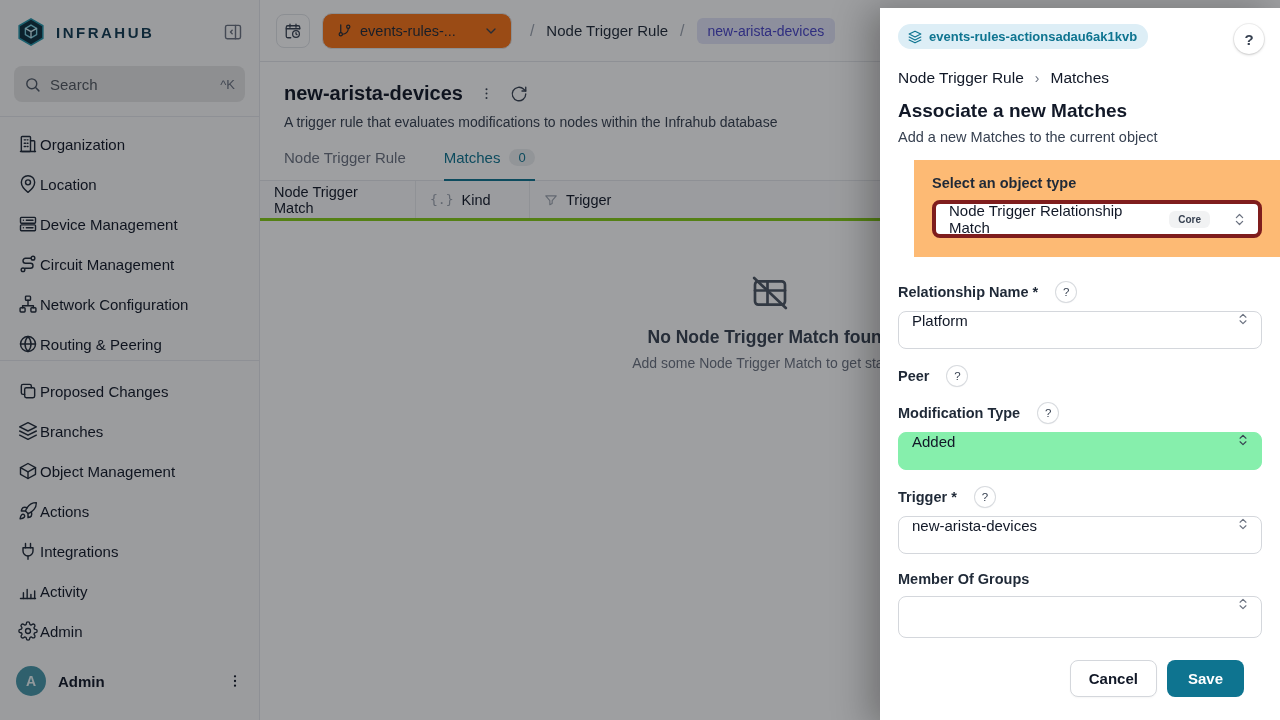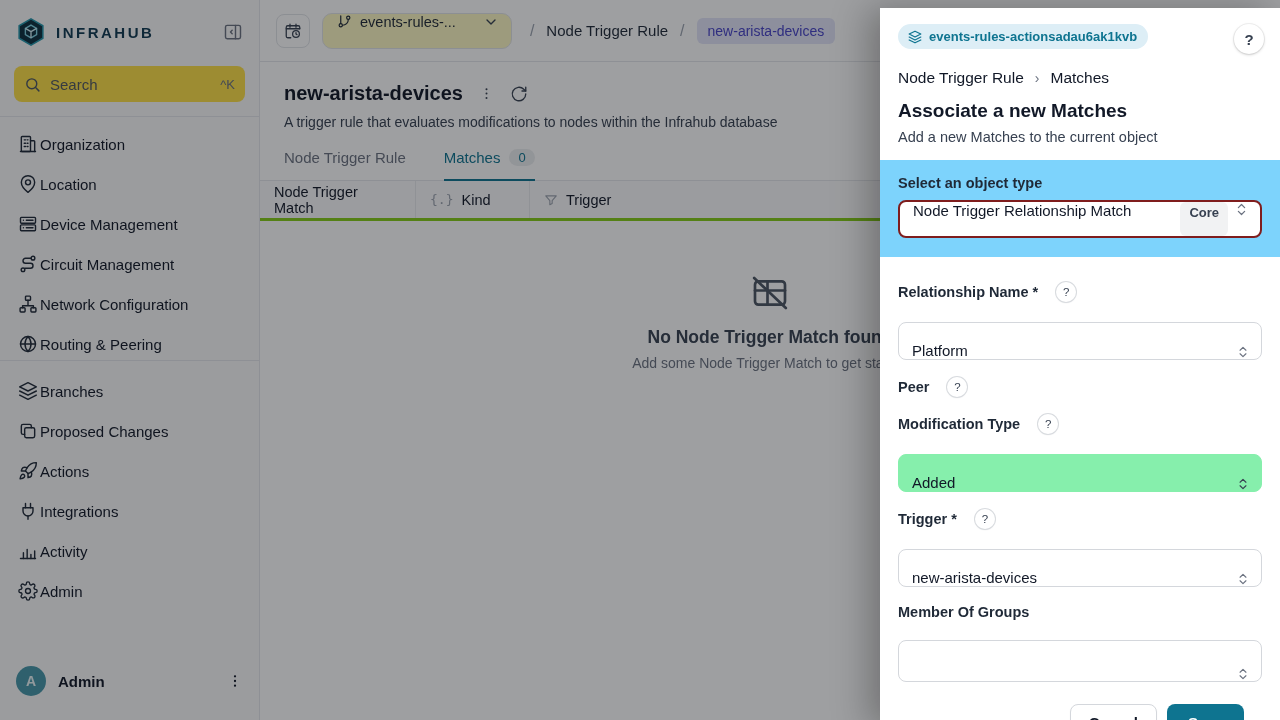--- a/index.html
+++ b/index.html
@@ -7,39 +7,39 @@
   body { font-family:"Liberation Sans", sans-serif; background:#fff; position:relative; color:#111827; }
   svg { display:block; }
 
   .app { display:flex; width:1280px; height:560px; }
 
   
   .sidebar { width:260px; min-width:260px; height:720px; background:#fafafa; border-right:1px solid #e5e7eb; display:flex; flex-direction:column; }
   .side-header { height:64px; display:flex; align-items:center; padding:0 16px; gap:10px; }
   .brand-text { font-size:15px; font-weight:800; letter-spacing:2.5px; color:#103951; flex:1; }
   .collapse-btn { color:#6b7280; cursor:pointer; }
-  .search-box { height:36px; margin:2px 14px 0; background:#fde047; border-radius:8px; display:flex; align-items:center; padding:0 10px; gap:9px; color:#4b5563; cursor:pointer; }
+  .search-box { height:36px; margin:2px 14px 0; background:#e5e5e5; border-radius:8px; display:flex; align-items:center; padding:0 10px; gap:9px; color:#4b5563; cursor:pointer; }
   .search-box .s-label { font-size:15px; color:#525860; flex:1; }
   .search-box .s-kbd { font-size:13px; color:#6b7280; }
   .side-div { border-top:1px solid #e5e7eb; margin-top:14px; }
   .nav-group1 { margin-top:7px; height:236px; overflow:hidden; }
   .nav-group2 { margin-top:10px; }
   .nav-item { height:40px; display:flex; align-items:center; gap:2px; padding:0 18px; font-size:15px; font-weight:500; color:#111827; cursor:pointer; white-space:nowrap; }
   .nav-item svg { color:#1f2937; flex:none; }
   .side-spacer { flex:1; }
   .user-row { display:flex; align-items:center; gap:12px; padding:14px 16px 24px; }
   .avatar { width:30px; height:30px; border-radius:50%; background:#4797a9; color:#e9f5f7; font-size:14px; font-weight:600; display:flex; align-items:center; justify-content:center; }
   .user-name { font-size:15px; font-weight:600; color:#111827; flex:1; }
   .kebab { color:#111827; cursor:pointer; }
 
   
   .main { flex:1; display:flex; flex-direction:column; background:#fff; min-width:0; }
   .topbar { height:62px; border-bottom:1px solid #e5e7eb; display:flex; align-items:center; padding:0 16px; gap:12px; background:#fff; }
   .icon-btn { width:34px; height:34px; border:1px solid #e2e4e8; border-radius:8px; display:flex; align-items:center; justify-content:center; color:#374151; background:#fff; cursor:pointer; }
-  .branch-pill { height:36px; border:1px solid #e2e4e8; border-radius:10px; display:flex; align-items:flex-start; background:#fef9c3; overflow:hidden; cursor:pointer; }
+  .branch-pill { height:36px; border:1px solid #e2e4e8; border-radius:10px; display:flex; align-items:center; background:#f97316; overflow:hidden; cursor:pointer; }
   .branch-main { display:flex; align-items:center; gap:8px; padding:0 14px; color:#1f2937; }
   .branch-label { font-size:14.5px; }
   .branch-sep { width:1px; background:#e2e4e8; }
   .branch-chev { width:40px; display:flex; align-items:center; justify-content:center; color:#374151; }
   .crumbs { display:flex; align-items:center; gap:12px; margin-left:6px; }
   .crumb-sep { color:#9ca3af; font-size:16px; }
   .crumb { font-size:15px; color:#1f2937; cursor:pointer; }
   .crumb-chip { font-size:14px; color:#4844c8; background:#e3e5f8; padding:5px 11px; border-radius:6px; cursor:pointer; }
 
   .page-head { padding:20px 24px 0; }
@@ -69,32 +69,32 @@
   .drawer { position:fixed; top:8px; right:0; width:400px; height:720px; background:#fff; z-index:50; box-shadow:-12px 0 34px rgba(0,0,0,0.28); display:flex; flex-direction:column; }
   .drawer-head { padding:16px 16px 0 18px; }
   .badge-row { display:flex; align-items:flex-start; justify-content:space-between; }
   .branch-badge { display:inline-flex; align-items:center; gap:7px; background:#ddeef6; color:#0e7490; border-radius:999px; padding:5px 11px 5px 10px; font-size:13px; font-weight:700; cursor:pointer; }
   .help-btn { width:30px; height:30px; border-radius:999px; background:#fff; border:none; color:#374151; font-size:15px; font-weight:600; box-shadow:0 1px 3px rgba(0,0,0,0.18), 0 0 0 1px rgba(0,0,0,0.05); cursor:pointer; display:flex; align-items:center; justify-content:center; }
   .d-crumbs { margin-top:15px; display:flex; align-items:center; gap:11px; font-size:15.5px; color:#111827; }
   .d-crumb { cursor:pointer; }
   .d-crumb-sep { color:#6b7280; font-size:14px; }
   .d-title { margin-top:13px; font-size:19px; font-weight:700; color:#111827; }
   .d-sub { margin:7px 0 15px; font-size:14.5px; color:#374151; }
-  .band { background:#7dd3fc; padding:15px 18px 19px; }
+  .band { background:#fdba74; padding:15px 18px 19px;margin-left:34px; }
   .band-label { font-size:14.5px; font-weight:600; color:#1f2937; margin-bottom:9px; }
-  .band-select { background:#fff; border:2px solid #7f1d1d; border-radius:8px; height:38px; display:flex; padding:0 11px 0 13px; gap:6px; cursor:pointer; }
+  .band-select { background:#fff; border:4px solid #7f1d1d; border-radius:8px; height:38px; display:flex; align-items:center; padding:0 11px 0 13px; gap:22px; cursor:pointer; }
   .band-value { font-size:15px; color:#111827; flex:1; }
-  .core-badge { background:#f1f2f3; border-radius:6px; padding:3px 9px; font-size:13px; font-weight:600; color:#374151; }
+  .core-badge { background:#f1f2f3; border-radius:6px; padding:3px 9px; font-size:10px; font-weight:600; color:#374151; }
   .updown { color:#6b7280; }
   .form { padding:8px 18px 0; flex:1; }
   .field { margin-top:17px; }
   .label-row { display:flex; align-items:center; gap:18px; }
   .f-label { font-size:14.5px; font-weight:600; color:#1f2937; }
   .help-bubble { width:20px; height:20px; border-radius:999px; background:#fff; box-shadow:0 0 0 1px #d8dbdf, 0 1px 2px rgba(0,0,0,0.08); color:#374151; font-size:11.5px; display:flex; align-items:center; justify-content:center; cursor:pointer; }
-  .control { margin-top:20px; height:38px; border:1px solid #d4d7dc; border-radius:8px; display:flex; align-items:flex-end; justify-content:space-between; padding:0 11px 0 13px; font-size:15px; color:#111827; background:#fff; cursor:pointer; }
+  .control { margin-top:9px; height:38px; border:1px solid #d4d7dc; border-radius:8px; display:flex; align-items:flex-start; justify-content:space-between; padding:0 11px 0 13px; font-size:15px; color:#111827; background:#fff; cursor:pointer; }
   .control.focused { border:2px solid #3ab3d3; padding:0 10px 0 12px; }
   .control.green { background:#86efac; border-color:#86efac; }
   .control.green .updown { color:#374151; }
   .control.tall { height:42px; }
   .actions { display:flex; justify-content:flex-end; gap:10px; padding:22px 18px 0; }
   .btn-cancel { background:#fff; border:1px solid #d4d7dc; border-radius:8px; padding:9px 18px; font-size:15px; font-weight:600; color:#111827; font-family:inherit; cursor:pointer; box-shadow:0 1px 2px rgba(0,0,0,0.04); }
   .btn-save { background:#0e7490; border:none; border-radius:8px; padding:10px 21px; font-size:15px; font-weight:600; color:#fff; font-family:inherit; cursor:pointer; }
 </style>
 </head>
 <body>
@@ -181,32 +181,40 @@
             <path d="M12 3a13 13 0 0 1 0 18M12 3a13 13 0 0 0 0 18"></path>
           </svg>
         <span>Routing &amp; Peering</span>
       </div>
     </nav>
     <div class="side-div" style="margin-top:0;"></div>
 
     <nav class="nav-group2">
       <div class="nav-item">
         <svg width="20" height="20" viewBox="0 0 24 24" fill="none" stroke="currentColor" stroke-width="1.7" stroke-linecap="round" stroke-linejoin="round">
+            <rect x="8" y="8" width="12" height="12" rx="2"></rect>
+            <path d="M16 8V6a2 2 0 0 0-2-2H6a2 2 0 0 0-2 2v8a2 2 0 0 0 2 2h2"></path>
+          </svg>
+        <span>Proposed Changes</span>
+      </div>
+      <div class="nav-item">
+        <svg width="20" height="20" viewBox="0 0 24 24" fill="none" stroke="currentColor" stroke-width="1.7" stroke-linecap="round" stroke-linejoin="round">
             <path d="M12 2 2 7l10 5 10-5-10-5Z"></path>
             <path d="M2 12l10 5 10-5"></path>
             <path d="M2 17l10 5 10-5"></path>
           </svg>
         <span>Branches</span>
       </div>
       <div class="nav-item">
         <svg width="20" height="20" viewBox="0 0 24 24" fill="none" stroke="currentColor" stroke-width="1.7" stroke-linecap="round" stroke-linejoin="round">
-            <rect x="8" y="8" width="12" height="12" rx="2"></rect>
-            <path d="M16 8V6a2 2 0 0 0-2-2H6a2 2 0 0 0-2 2v8a2 2 0 0 0 2 2h2"></path>
-          </svg>
-        <span>Proposed Changes</span>
+            <path d="M21 8l-9-5-9 5v8l9 5 9-5V8Z"></path>
+            <path d="M3 8l9 5 9-5"></path>
+            <path d="M12 13v8"></path>
+          </svg>
+        <span>Object Management</span>
       </div>
       <div class="nav-item">
         <svg width="20" height="20" viewBox="0 0 24 24" fill="none" stroke="currentColor" stroke-width="1.7" stroke-linecap="round" stroke-linejoin="round">
             <path d="M4.5 16.5c-1.5 1.26-2 5-2 5s3.74-.5 5-2c.71-.84.7-2.13-.09-2.91a2.18 2.18 0 0 0-2.91-.09Z"></path>
             <path d="M12 15l-3-3a22 22 0 0 1 2-3.95A12.88 12.88 0 0 1 22 2c0 2.72-.78 7.5-6 11a22.35 22.35 0 0 1-4 2Z"></path>
             <path d="M9 12H4s.55-3.03 2-4c1.62-1.08 5 0 5 0"></path>
             <path d="M12 15v5s3.03-.55 4-2c1.08-1.62 0-5 0-5"></path>
           </svg>
         <span>Actions</span>
       </div>

